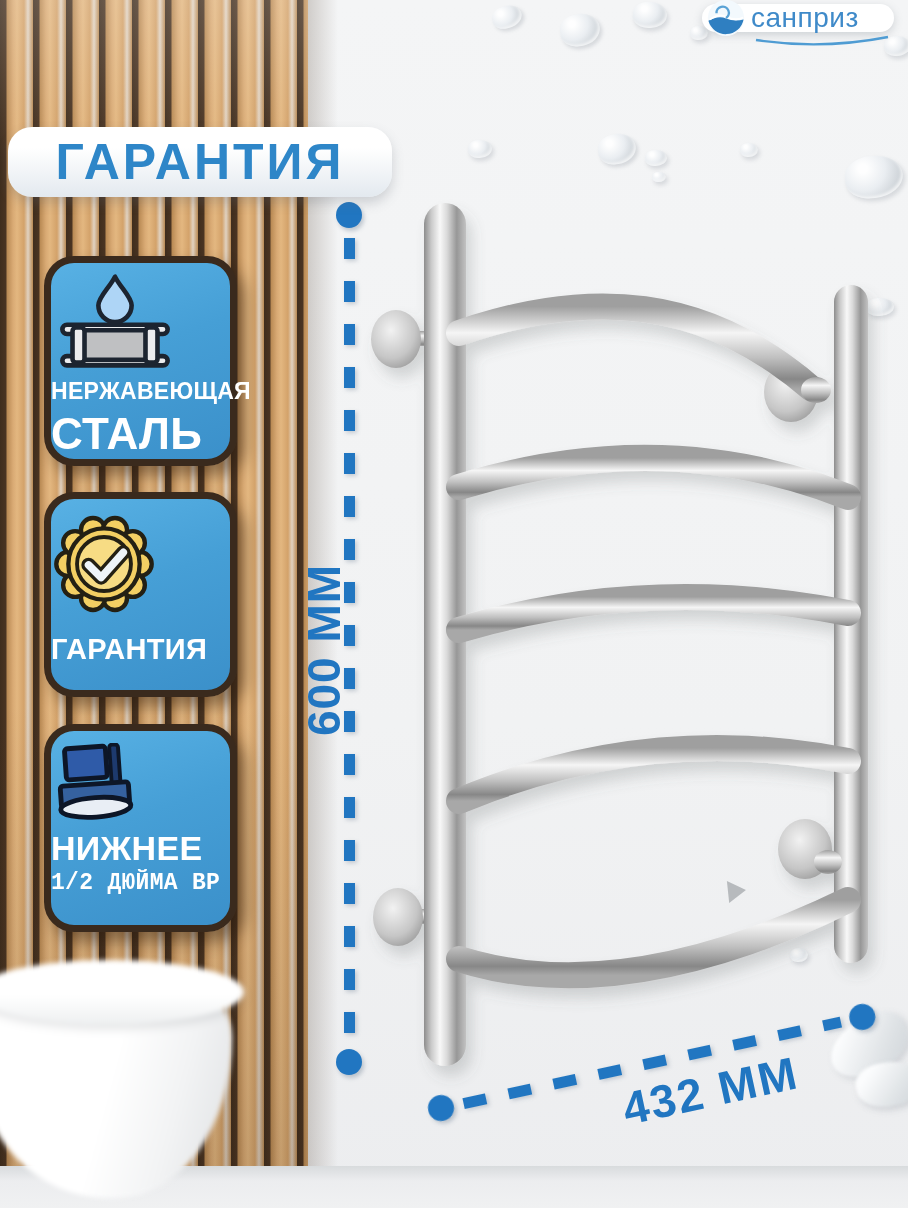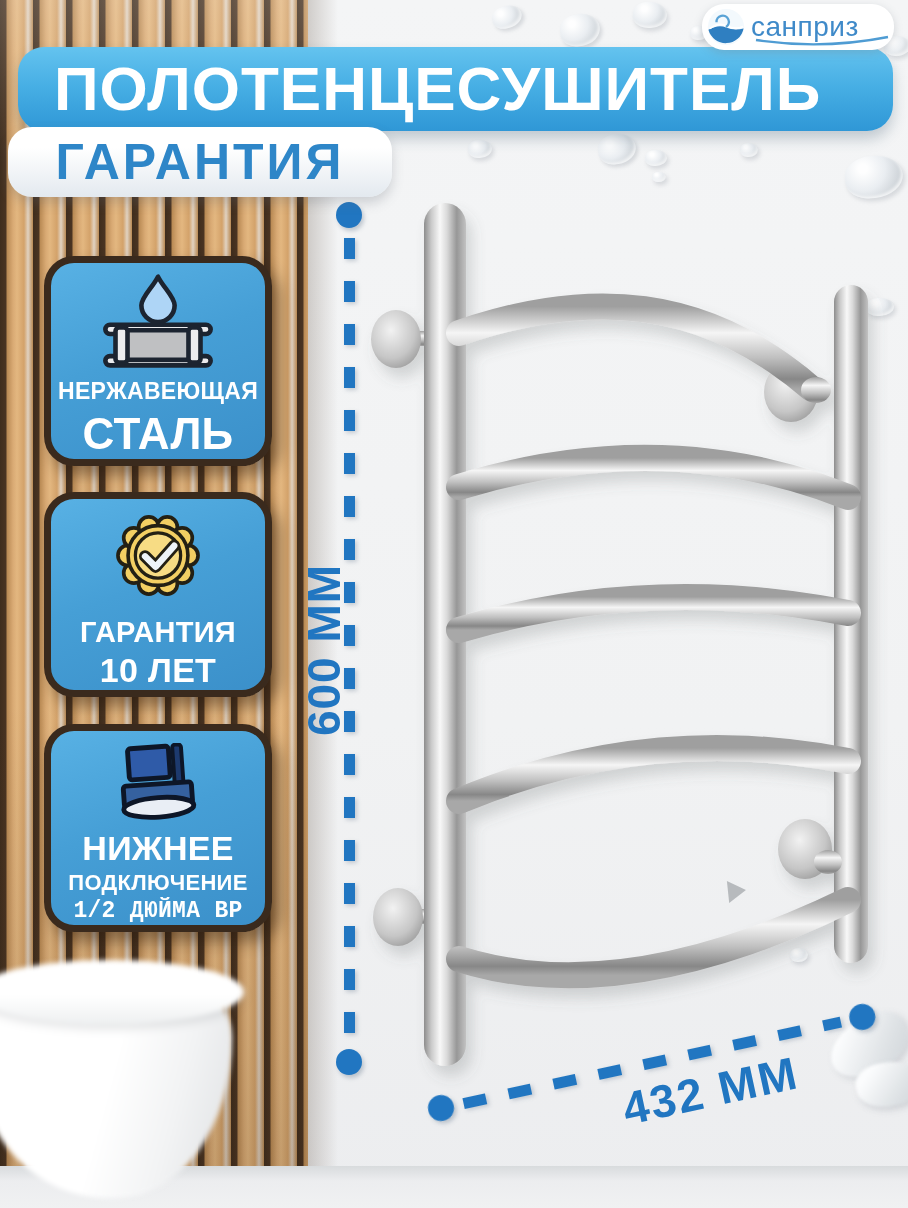--- a/index.html
+++ b/index.html
@@ -61,31 +61,31 @@
     border-radius:26px;background:linear-gradient(180deg,#64c3ef 0%,#46aee4 48%,#2f97d6 100%);
     box-shadow:0 8px 14px rgba(60,90,110,.28);
     color:#ffffff;font-size:62px;font-weight:800;line-height:84px;padding-left:36px;
     letter-spacing:1px;white-space:nowrap;overflow:hidden;}
   .subbanner{position:absolute;left:8px;top:127px;width:384px;height:70px;z-index:8;
     border-radius:24px;background:linear-gradient(180deg,#ffffff 30%,#e3e9ef 100%);
     box-shadow:0 6px 12px rgba(90,100,110,.25);
     color:#2e86c8;font-size:50px;font-weight:800;line-height:70px;text-align:center;letter-spacing:3px;}
 
   
-  .logo{position:absolute;left:702px;top:4px;width:192px;height:46px;z-index:9;border-radius:22px;
+  .logo{position:absolute;left:702px;top:4px;width:192px;height:28px;z-index:9;border-radius:22px;
     background:#ffffff;box-shadow:0 3px 8px rgba(120,130,140,.3);display:flex;align-items:center;}
   .logo-icon{margin-left:5px;flex:0 0 auto;}
   .logo-text{color:#3f8ac9;font-size:28px;font-weight:400;letter-spacing:.5px;margin-left:6px;line-height:40px;}
   .logo-swoosh{position:absolute;left:52px;top:31px;}
 
   
-  .badge{position:absolute;left:44px;width:228px;z-index:8;border:7px solid #3a2a1d;border-radius:30px;
+  .badge{position:absolute;left:44px;width:193px;z-index:8;border:7px solid #3a2a1d;border-radius:30px;
     background:linear-gradient(160deg,#58b1e4 0%,#469fd6 45%,#3b90ca 100%);
     box-shadow:8px 10px 16px rgba(40,25,12,.45);
-    display:flex;flex-direction:column;align-items:center;color:#fff;text-align:center;}
+    display:flex;flex-direction:column;align-items:flex-start;color:#fff;text-align:center;}
   .badge .t1{font-weight:800;letter-spacing:.3px;}
   #badge-1{top:256px;height:210px;padding-top:10px;}
   #badge-2{top:492px;height:205px;padding-top:12px;}
   #badge-3{top:724px;height:208px;padding-top:12px;}
   .b1-l1{font-size:23px;font-weight:800;margin-top:8px;}
   .b1-l2{font-size:44px;font-weight:800;margin-top:4px;letter-spacing:1px;}
   .b2-l1{font-size:29px;font-weight:800;margin-top:16px;}
   .b2-l2{font-size:34px;font-weight:800;margin-top:2px;letter-spacing:1px;}
   .b3-l1{font-size:34px;font-weight:800;margin-top:8px;}
   .b3-l2{font-size:22px;font-weight:800;margin-top:2px;}
@@ -178,21 +178,20 @@
   <div class="dim-dot" style="left:336px;top:1049px;"></div>
   <div class="dim-label-v">600 ММ</div>
 
   <div class="dim-diag">
     <div class="dim-dot d1"></div>
     <div class="dim-line-h"></div>
     <div class="dim-dot d2"></div>
     <div class="dim-label-h">432 ММ</div>
   </div>
 
-  <div class="banner">ПОЛОТЕНЦЕСУШИТЕЛЬ</div>
   <div class="subbanner">ГАРАНТИЯ</div>
 
   <div class="logo">
     <svg class="logo-icon" width="38" height="38" viewBox="0 0 40 40">
       <circle cx="20" cy="20" r="19" fill="#f3f9fd"></circle>
       <path d="M1.5,23 Q12,17 20,20.5 Q29,24 38.5,21.5 A19,19 0 0 1 1.5,23 Z" fill="#2f7fc1"></path>
       <path d="M3,21.5 Q13,14.5 21,19 Q30,23.5 38,19.5" stroke="#ffffff" stroke-width="2" fill="none"></path>
       <path d="M10,15 a6.5,6.5 0 1 1 10,5" stroke="#5aa3d6" stroke-width="2.5" fill="none"></path>
     </svg>
     <span class="logo-text">санприз</span>
@@ -229,30 +228,28 @@
           <circle cx="43.6" cy="19.8" r="12.5"></circle>
         <circle cx="66.4" cy="19.8" r="12.5"></circle>
           <circle cx="84.9" cy="33.3" r="12.5"></circle>
       </g>
       <circle cx="55" cy="55" r="37" fill="#f3cf63" stroke="#232014" stroke-width="4.5"></circle>
       <circle cx="55" cy="55" r="28" fill="#f7dc84" stroke="#232014" stroke-width="4"></circle>
       <path d="M39,56 L52,69 L75,43" fill="none" stroke="#232014" stroke-width="15" stroke-linecap="round" stroke-linejoin="round"></path>
       <path d="M39,56 L52,69 L75,43" fill="none" stroke="#eef4f9" stroke-width="8" stroke-linecap="round" stroke-linejoin="round"></path>
     </svg>
     <div class="t1 b2-l1">ГАРАНТИЯ</div>
-    <div class="t1 b2-l2">10 ЛЕТ</div>
   </div>
 
   <div class="badge" id="badge-3">
     <svg width="88" height="78" viewBox="0 0 90 80">
       <g transform="rotate(-4 45 40)">
         <rect x="62" y="3" width="9" height="40" rx="3" fill="#1d3a6e" stroke="#0d1627" stroke-width="4"></rect>
         <rect x="16" y="4" width="42" height="32" rx="3" fill="#2f5ba8" stroke="#0d1627" stroke-width="5"></rect>
         <rect x="9" y="42" width="70" height="22" rx="3" fill="#35619f" stroke="#0d1627" stroke-width="5"></rect>
         <ellipse cx="44" cy="66" rx="36" ry="10" fill="#e9eef5" stroke="#0d1627" stroke-width="5"></ellipse>
       </g>
     </svg>
     <div class="t1 b3-l1">НИЖНЕЕ</div>
-    <div class="t1 b3-l2">ПОДКЛЮЧЕНИЕ</div>
     <div class="t1 b3-l3">1/2 ДЮЙМА ВР</div>
   </div>
 
 </div>
 
 </body></html>

